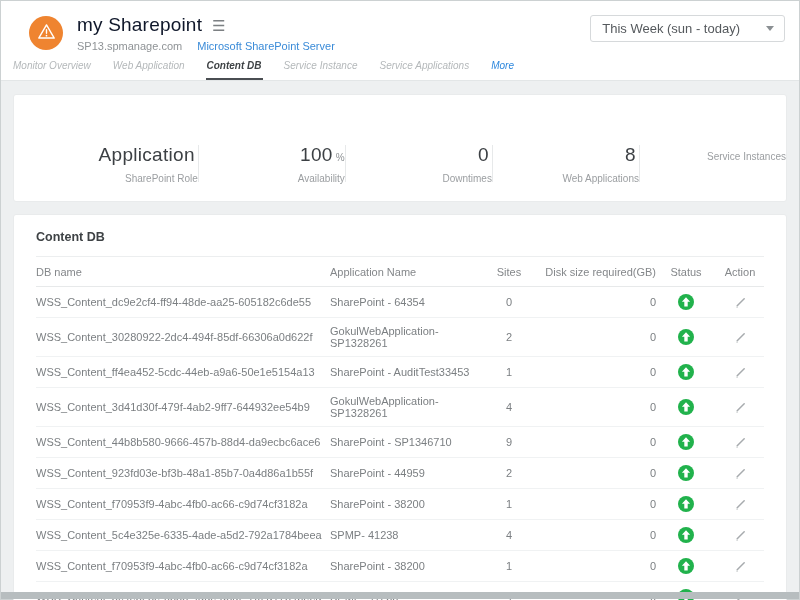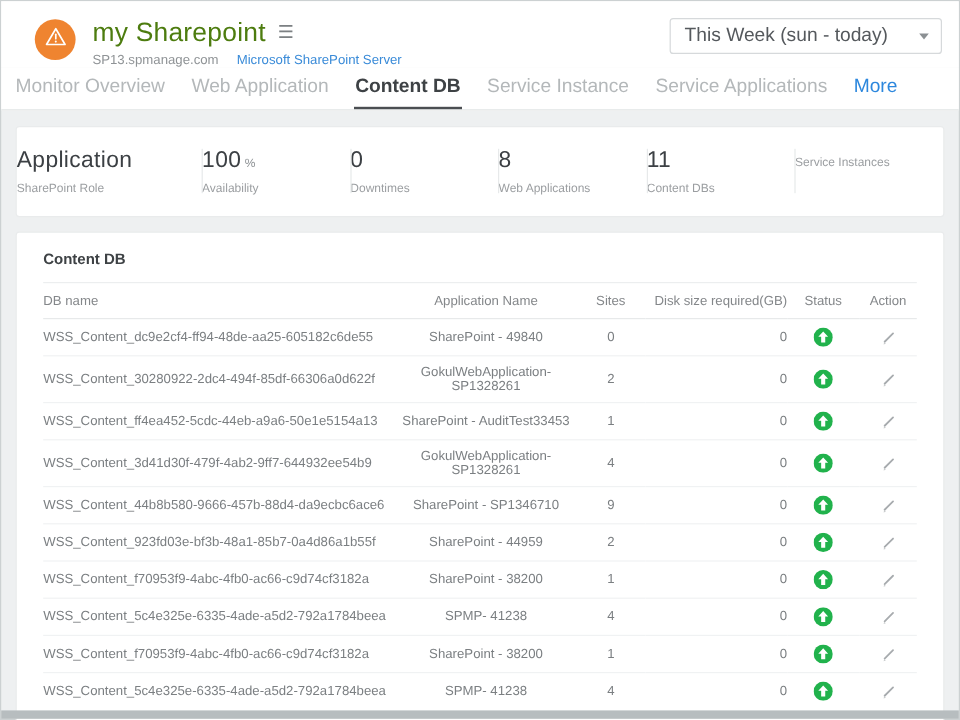--- a/index.html
+++ b/index.html
@@ -7,61 +7,61 @@
   body { font-family:"Liberation Sans", sans-serif; background:#e9ebec; }
   .page { position:absolute; inset:0; background:#eef0f1; border:1px solid #ccd1d2; }
 
   
   .app-header { background:#fff; padding:13px 14px 0 28px; }
   .header-top { display:flex; align-items:flex-start; }
   .logo-badge { width:34px; height:34px; border-radius:50%; background:#ef8430;
     display:flex; align-items:center; justify-content:center; flex:0 0 auto; margin-top:2px; }
   .title-block { margin-left:14px; flex:1; }
   .title-row { display:flex; align-items:center; }
-  .monitor-title { font-size:22px; color:#4d7c0f; letter-spacing:.2px; }
+  .monitor-title { font-size:19px; color:#0f172a; letter-spacing:.2px; }
   .menu-icon { margin-left:10px; color:#7c8083; font-size:15px; cursor:pointer; line-height:1; }
   .subtitle-row { margin-top:4px; font-size:11px; }
   .host-text { color:#8f9396; }
   .server-link { color:#3a8bd8; margin-left:12px; text-decoration:none; }
   .period-select { border:1px solid #d6d9db; border-radius:3px; background:#fff;
-    padding:5px 10px 5px 11px; font-size:16px; color:#55595d; display:flex; align-items:center;
+    padding:5px 10px 5px 11px; font-size:13px; color:#55595d; display:flex; align-items:center;
     cursor:pointer; white-space:nowrap; margin-top:1px; }
   .caret-down { width:0; height:0; border-left:4px solid transparent; border-right:4px solid transparent;
     border-top:5px solid #8b9093; margin-left:26px; }
 
   
   .tab-bar { background:#fff; padding-left:1px; border-bottom:1px solid #e3e6e7; display:flex; }
-  .tab { margin:0 10px; font-size:16px; color:#b4b8ba; cursor:pointer; }
+  .tab { margin:0 10px; font-size:10px; color:#b4b8ba; cursor:pointer;font-style:italic; }
   .tab span { display:inline-block; padding:8px 1px 7px; border-bottom:2px solid transparent; }
   .tab.active { color:#3e4245; font-weight:bold; }
   .tab.active span { border-bottom-color:#4a4e52; }
   .tab.more { color:#2c87dd; }
 
   
   .stats-card { background:#fff; margin:13px 12px 0; border-radius:3px; border:1px solid #e9ebec;
     display:flex; padding:15px 0 14px; }
-  .stat { flex:1; text-align:left; position:relative; padding:2px 0 3px; }
+  .stat { flex:1; text-align:right; position:relative; padding:2px 0 3px;margin-top:32px; }
   .stat:first-child { flex:1.25; }
   .stat:not(:first-child)::before { content:""; position:absolute; left:0; top:3px; bottom:5px;
     width:1px; background:#e7e9ea; }
   .stat-value { font-size:19px; color:#3c4044; letter-spacing:.3px; }
   .stat-suffix { font-size:10px; color:#8d9194; margin-left:3px; }
   .stat-label { font-size:10px; color:#9b9ea1; margin-top:7px; }
 
   
   .table-card { background:#fff; margin:12px 12px 0; border-radius:3px; border:1px solid #e9ebec;
     padding:15px 22px 14px; }
   .section-title { font-size:12.5px; font-weight:bold; color:#3e4245; padding-bottom:12px;
     border-bottom:1px solid #eceeef; }
   table { width:100%; border-collapse:collapse; table-layout:fixed; }
   th { font-size:11px; font-weight:normal; color:#84878a; padding:9px 0 8px; border-bottom:1px solid #e7e9ea; }
   td { font-size:11px; color:#7b7f82; padding:7px 0; border-bottom:1px solid #f0f2f3; }
   tbody tr:last-child td { border-bottom:none; }
   .c-db   { width:auto; text-align:left; }
-  .c-app  { width:150px; text-align:center; }
+  .c-app  { width:150px; text-align:left; }
   .c-sites{ width:58px; text-align:center; }
   .c-disk { width:118px; text-align:right; }
   .c-status { width:60px; text-align:center; }
   .c-action { width:48px; text-align:center; }
   .status-up { display:inline-block; width:16px; height:16px; vertical-align:middle; }
   .edit-btn { display:inline-block; width:13px; height:13px; vertical-align:middle; cursor:pointer; }
 
   .bottom-bar { position:absolute; left:0; right:0; bottom:0; height:7px; background:#b7bdbf; }
 </style>
 </head>
@@ -135,26 +135,20 @@
       <div class="stat-value">
         <span>0</span><span class="stat-suffix"></span>
       </div>
       <div class="stat-label">Downtimes</div>
     </div>
       <div class="stat">
       <div class="stat-value">
         <span>8</span><span class="stat-suffix"></span>
       </div>
       <div class="stat-label">Web Applications</div>
-    </div>
-      <div class="stat">
-      <div class="stat-value">
-        <span>11</span><span class="stat-suffix"></span>
-      </div>
-      <div class="stat-label">Content DBs</div>
     </div>
       <div class="stat">
       <div class="stat-label">Service Instances</div>
     </div>
     </section>
 
   <section class="table-card">
     <div class="section-title">Content DB</div>
     <table>
       <thead>
@@ -163,21 +157,21 @@
           <th class="c-app">Application Name</th>
           <th class="c-sites">Sites</th>
           <th class="c-disk">Disk size required(GB)</th>
           <th class="c-status">Status</th>
           <th class="c-action">Action</th>
         </tr>
       </thead>
       <tbody>
           <tr class="row">
           <td class="c-db">WSS_Content_dc9e2cf4-ff94-48de-aa25-605182c6de55</td>
-          <td class="c-app">SharePoint - 49840</td>
+          <td class="c-app">SharePoint - 64354</td>
           <td class="c-sites">0</td>
           <td class="c-disk">0</td>
           <td class="c-status">
             <span class="status-up">
               <svg width="16" height="16" viewBox="0 0 16 16">
                 <circle cx="8" cy="8" r="8" fill="#21b24c"></circle>
                 <path d="M8 3.2 L12.1 7.7 H9.7 V12.4 H6.3 V7.7 H3.9 Z" fill="#fff"></path>
               </svg>
             </span>
           </td>

